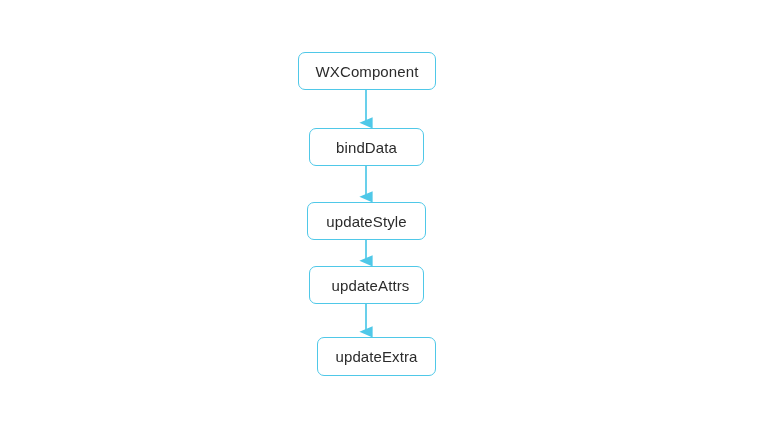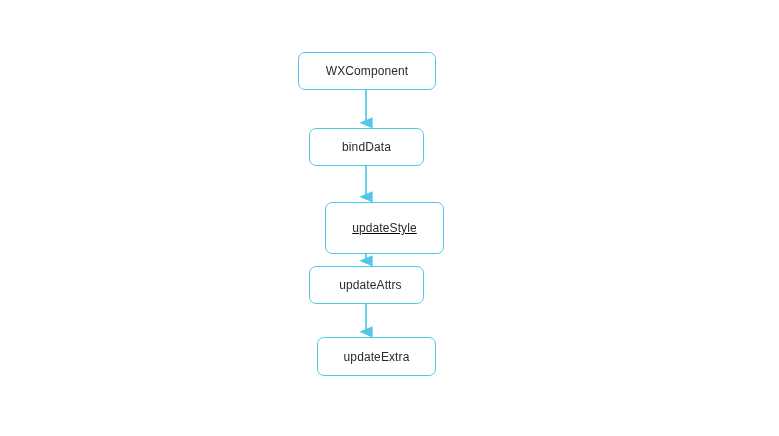--- a/index.html
+++ b/index.html
@@ -31,21 +31,21 @@
     box-sizing: border-box;
     background: #ffffff;
     border: 1.6px solid #4FC8E8;
     border-radius: 7px;
     display: flex;
     align-items: center;
     justify-content: center;
   }
   .node-label {
     color: #2b2b2b;
-    font-size: 12px;
+    font-size: 15px;
     font-family: "Liberation Sans", sans-serif;
     letter-spacing: 0.1px;
     white-space: nowrap;
     line-height: 1;
   }
   .edge-layer {
     position: absolute;
     left: 0;
     top: 0;
     width: 779px;
@@ -77,21 +77,21 @@
     </svg>
 
     <div class="node" style="left:298px; top:52px; width:138px; height:38px;">
       <span class="node-label">WXComponent</span>
     </div>
 
     <div class="node" style="left:309px; top:128px; width:115px; height:38px;">
       <span class="node-label">bindData</span>
     </div>
 
-    <div class="node" style="left:325px; top:202px; width:119px; height:52px;text-decoration:underline;">
+    <div class="node" style="left:307px; top:202px; width:119px; height:38px;">
       <span class="node-label">updateStyle</span>
     </div>
 
     <div class="node" style="left:309px; top:266px; width:115px; height:38px;padding-left:8px;">
       <span class="node-label">updateAttrs</span>
     </div>
 
     <div class="node" style="left:317px; top:337px; width:119px; height:39px;">
       <span class="node-label">updateExtra</span>
     </div>

